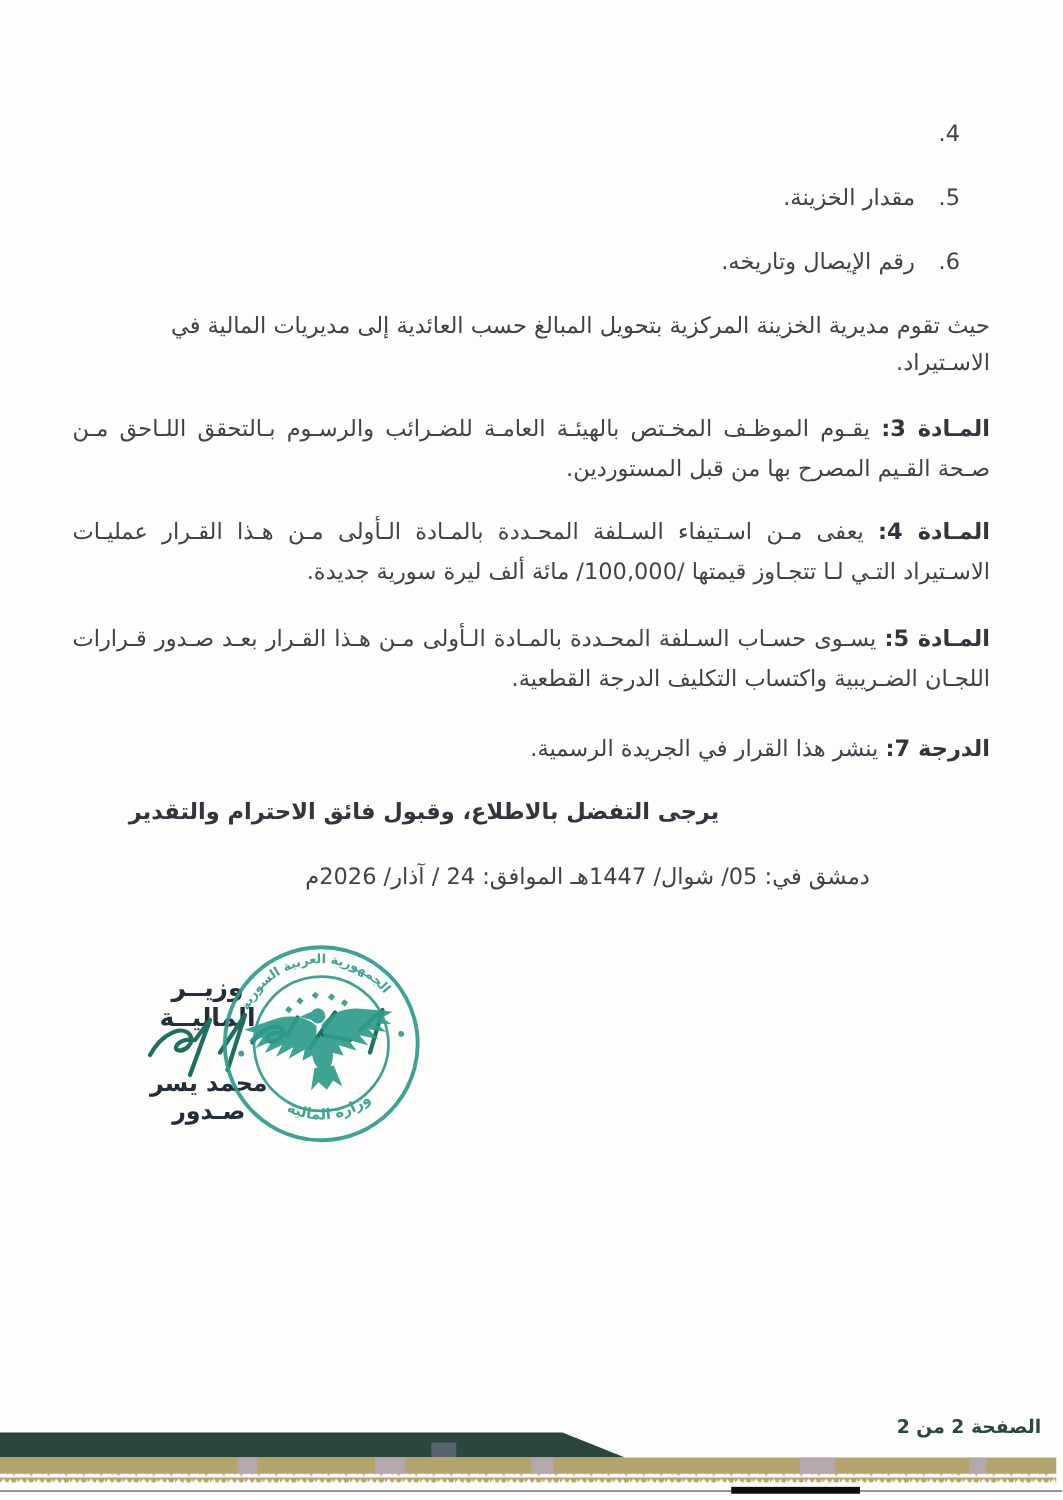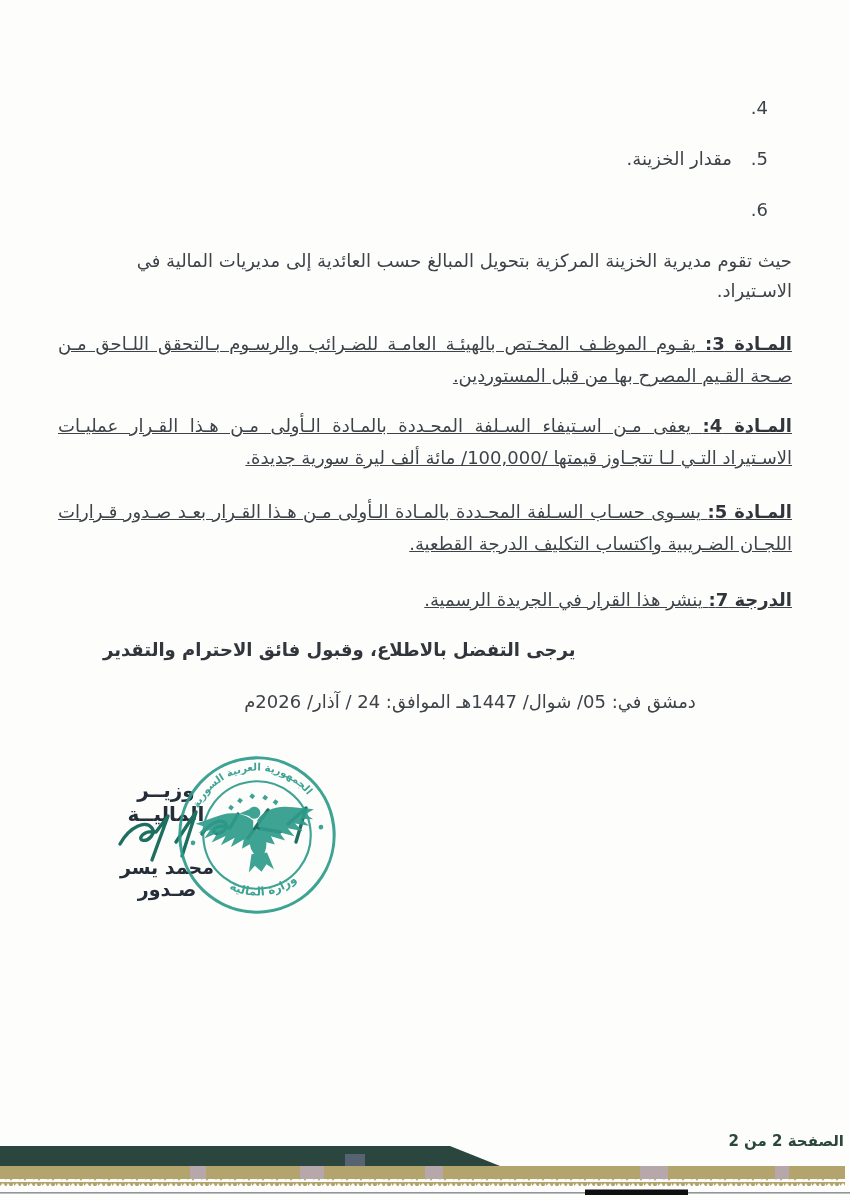--- a/index.html
+++ b/index.html
@@ -5,54 +5,55 @@
   html,body { margin:0; padding:0; background:#ffffff; }
   .page {
     position:relative; width:850px; height:1200px; background:#fdfdfc;
     overflow:hidden; direction:rtl;
     font-family:"DejaVu Sans", sans-serif; color:#3e4349;
   }
   .content { position:absolute; top:93px; right:58px; left:58px; font-size:18px; line-height:30px; }
   .list-item { display:flex; gap:14px; padding-right:24px; margin-bottom:21px; }
   .list-item .num { min-width:22px; }
   .note { margin:10px 0 0; }
-  .article { margin-top:22px; text-align:justify; line-height:32px;text-decoration:underline; }
+  .article { margin-top:22px; text-align:justify; line-height:32px; }
   .article.m14 { margin-top:14px; }
   .article.m24 { margin-top:24px; }
   .article .lbl { font-weight:bold; color:#32363c; }
   .closing { margin-top:8px; text-align:left; font-weight:bold; color:#32363c;
              position:relative; right:-45px; line-height:32px; }
   .dateline { margin-top:20px; text-align:center; position:relative; right:-45px; line-height:32px; }
   .sig-block { position:absolute; left:88px; top:748px; width:290px; height:185px; direction:ltr; }
   .sig-title { position:absolute; left:12px; top:30px; width:132px; text-align:center;
                font-size:20px; font-weight:bold; color:#252d39; direction:rtl; }
   .sig-name  { position:absolute; left:4px; top:108px; width:150px; text-align:center;
                font-size:19px; font-weight:bold; color:#252d39; direction:rtl; }
   .sig-scribble { position:absolute; left:20px; top:50px; }
   .stamp-svg { position:absolute; left:86px; top:4px; transform:rotate(-7deg); opacity:.92; }
   .footer-deco { position:absolute; left:0; top:1140px; }
-  .footer-page { position:absolute; top:1130px; right:6px; font-size:15px; font-weight:bold;
+  .footer-page { position:absolute; top:1130px; right:17px; font-size:15px; font-weight:bold;
                  color:#2b463e; line-height:22px; }
 </style>
 </head>
 <body>
 
 <div class="page">
 
   <div class="content">
 
     <div class="list-item">
       <span class="num">4.</span>
     </div>
     <div class="list-item">
       <span class="num">5.</span>
       <span>مقدار الخزينة.</span>
     </div>
     <div class="list-item">
       <span class="num">6.</span>
+      <span>رقم الإيصال وتاريخه.</span>
     </div>
 
     <p class="note">حيث تقوم مديرية الخزينة المركزية بتحويل المبالغ حسب العائدية إلى مديريات المالية في الاسـتيراد.</p>
 
     <p class="article"><b class="lbl">المـادة 3:</b> <span>يقـوم الموظـف المخـتص بالهيئـة العامـة للضـرائب والرسـوم بـالتحقق اللـاحق مـن صـحة القـيم المصرح بها من قبل المستوردين.</span></p>
 
     <p class="article m14"><b class="lbl">المـادة 4:</b> <span>يعفى مـن اسـتيفاء السـلفة المحـددة بالمـادة الـأولى مـن هـذا القـرار عمليـات الاسـتيراد التـي لـا تتجـاوز قيمتها /100,000/ مائة ألف ليرة سورية جديدة.</span></p>
 
     <p class="article"><b class="lbl">المـادة 5:</b> <span>يسـوى حسـاب السـلفة المحـددة بالمـادة الـأولى مـن هـذا القـرار بعـد صـدور قـرارات اللجـان الضـريبية واكتساب التكليف الدرجة القطعية.</span></p>
 

